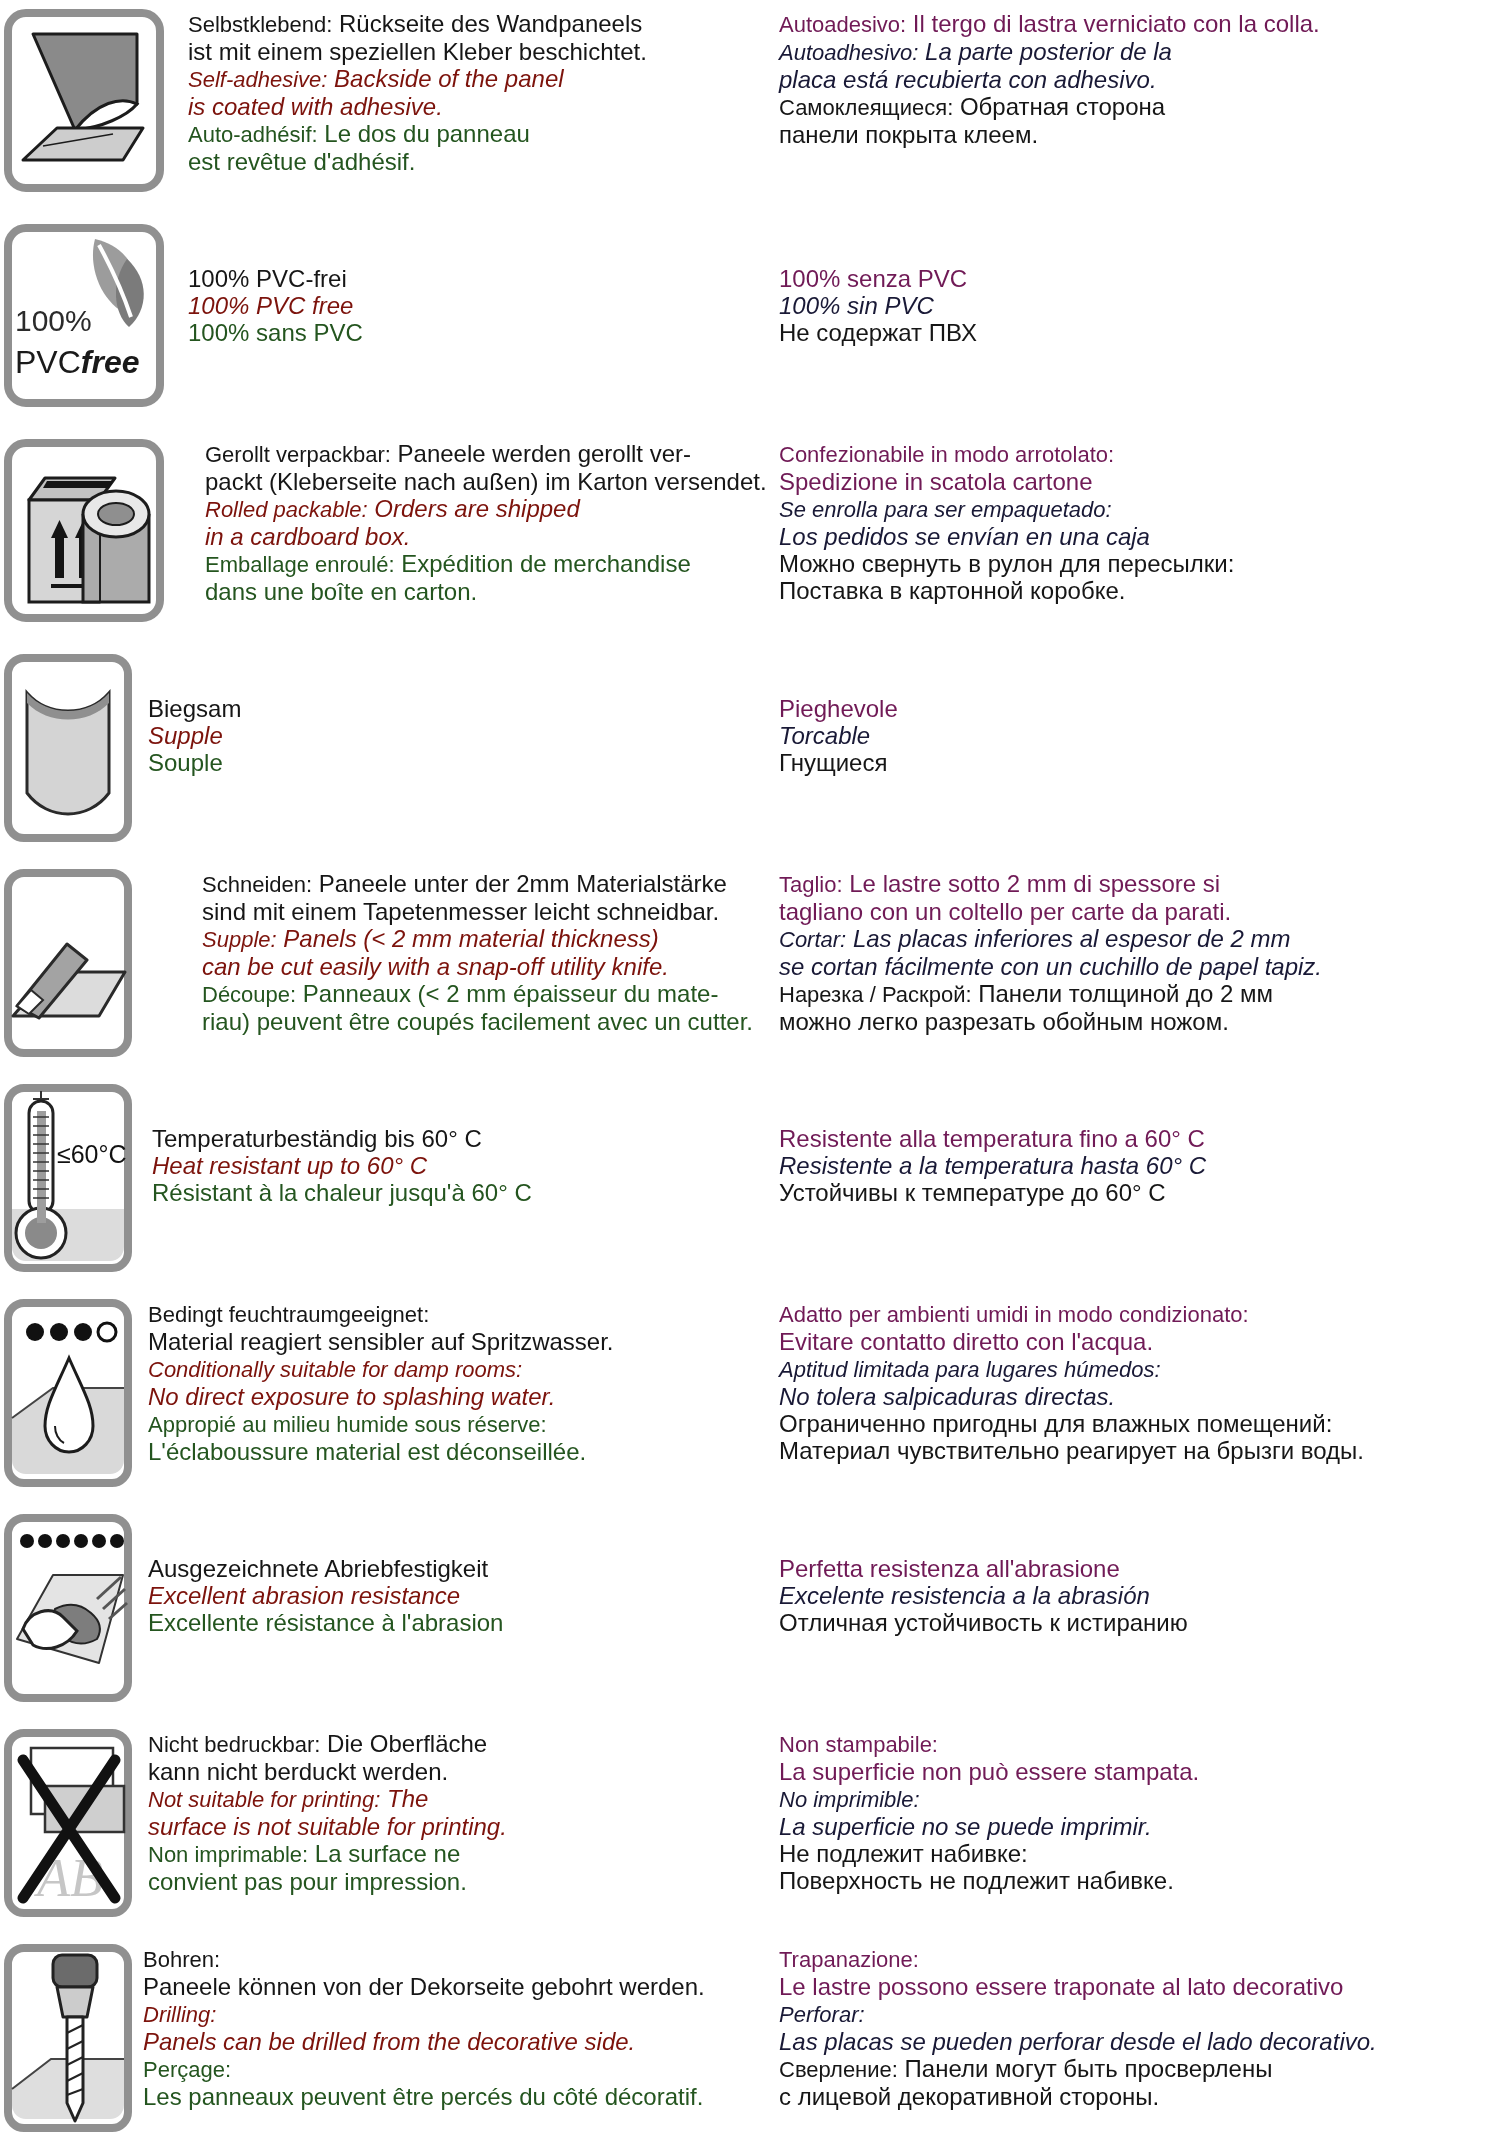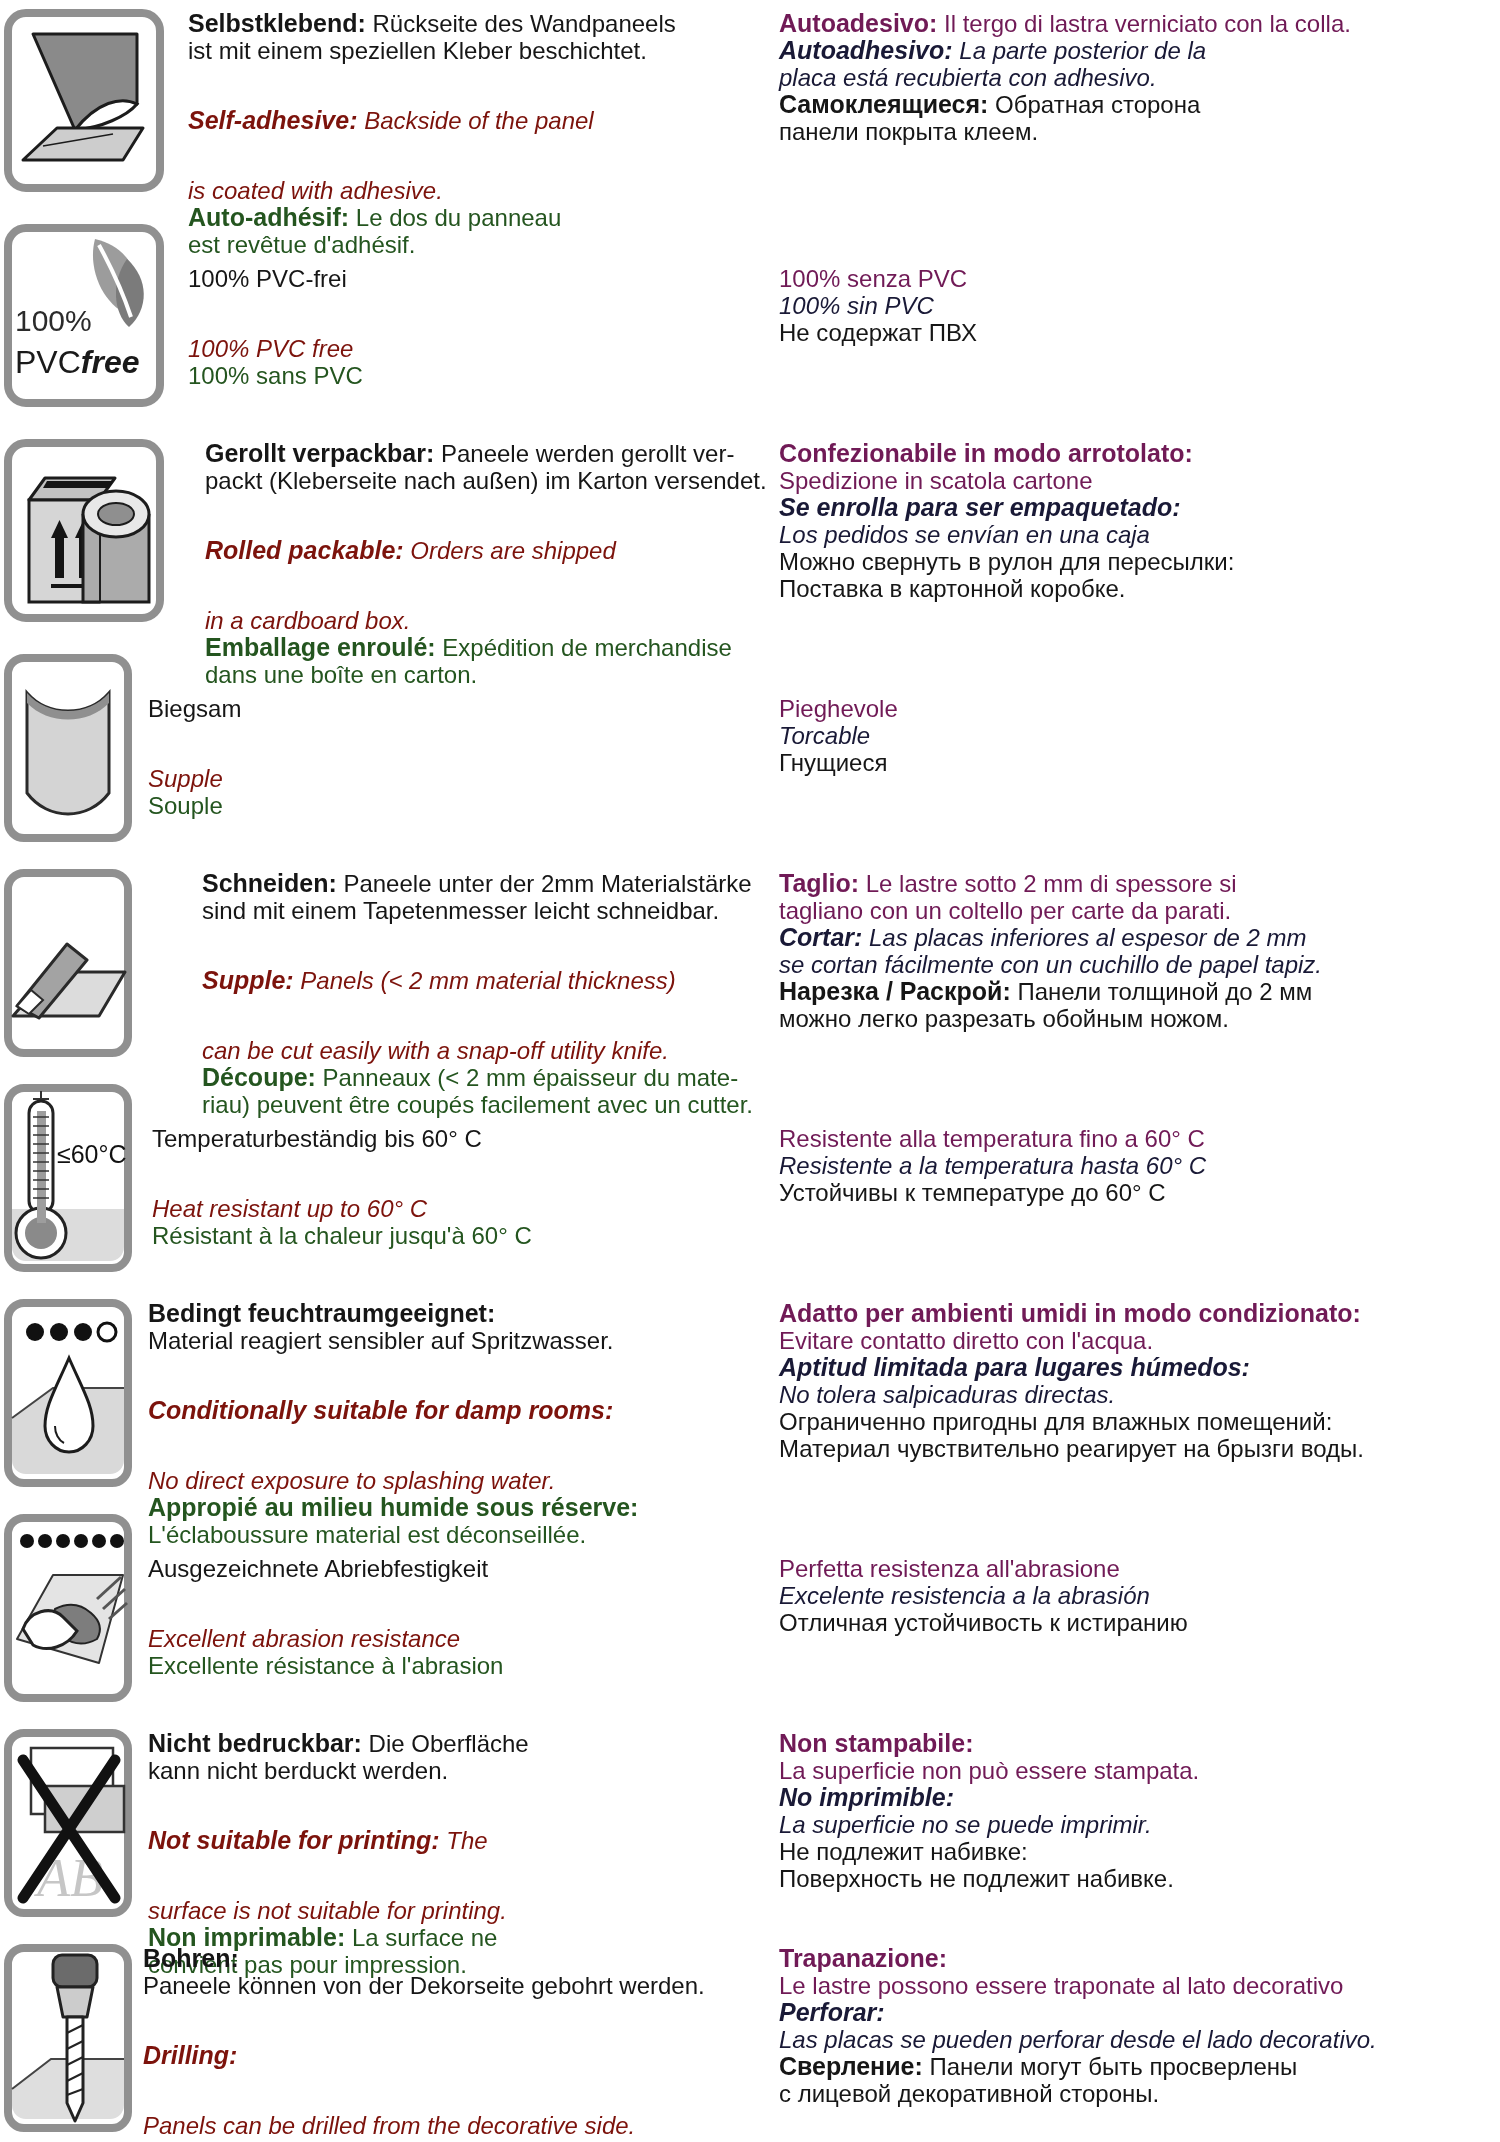--- a/index.html
+++ b/index.html
@@ -10,23 +10,23 @@
   .icon{position:absolute;left:3px;top:0;}
   .icon.wide{width:162px;height:185px;}
   .icon.narrow{width:130px;height:190px;}
   .icon svg{display:block;width:100%;height:100%;}
   .col{position:absolute;top:0;font-size:24px;line-height:27px;color:#1b1b1b;}
   .col.left{width:625px;}
   .col.right{left:779px;width:687px;}
   .row.mid .col{padding-top:42px;}
   .row.top .col{padding-top:2px;}
   .line{white-space:nowrap;}
-  .h{font-weight:bold;font-size:25px;}
+  .h{font-weight:normal;font-size:22px;}
   .de{color:#161616;}
-  .en{color:#7c130c;font-style:italic;margin-top:43px;}
+  .en{color:#7c130c;font-style:italic;}
   .fr{color:#24551f;}
   .it{color:#701a56;}
   .es{color:#191936;font-style:italic;}
   .ru{color:#161616;}
 </style>
 </head>
 <body>
 
 <div class="page">
   <div class="row top">

